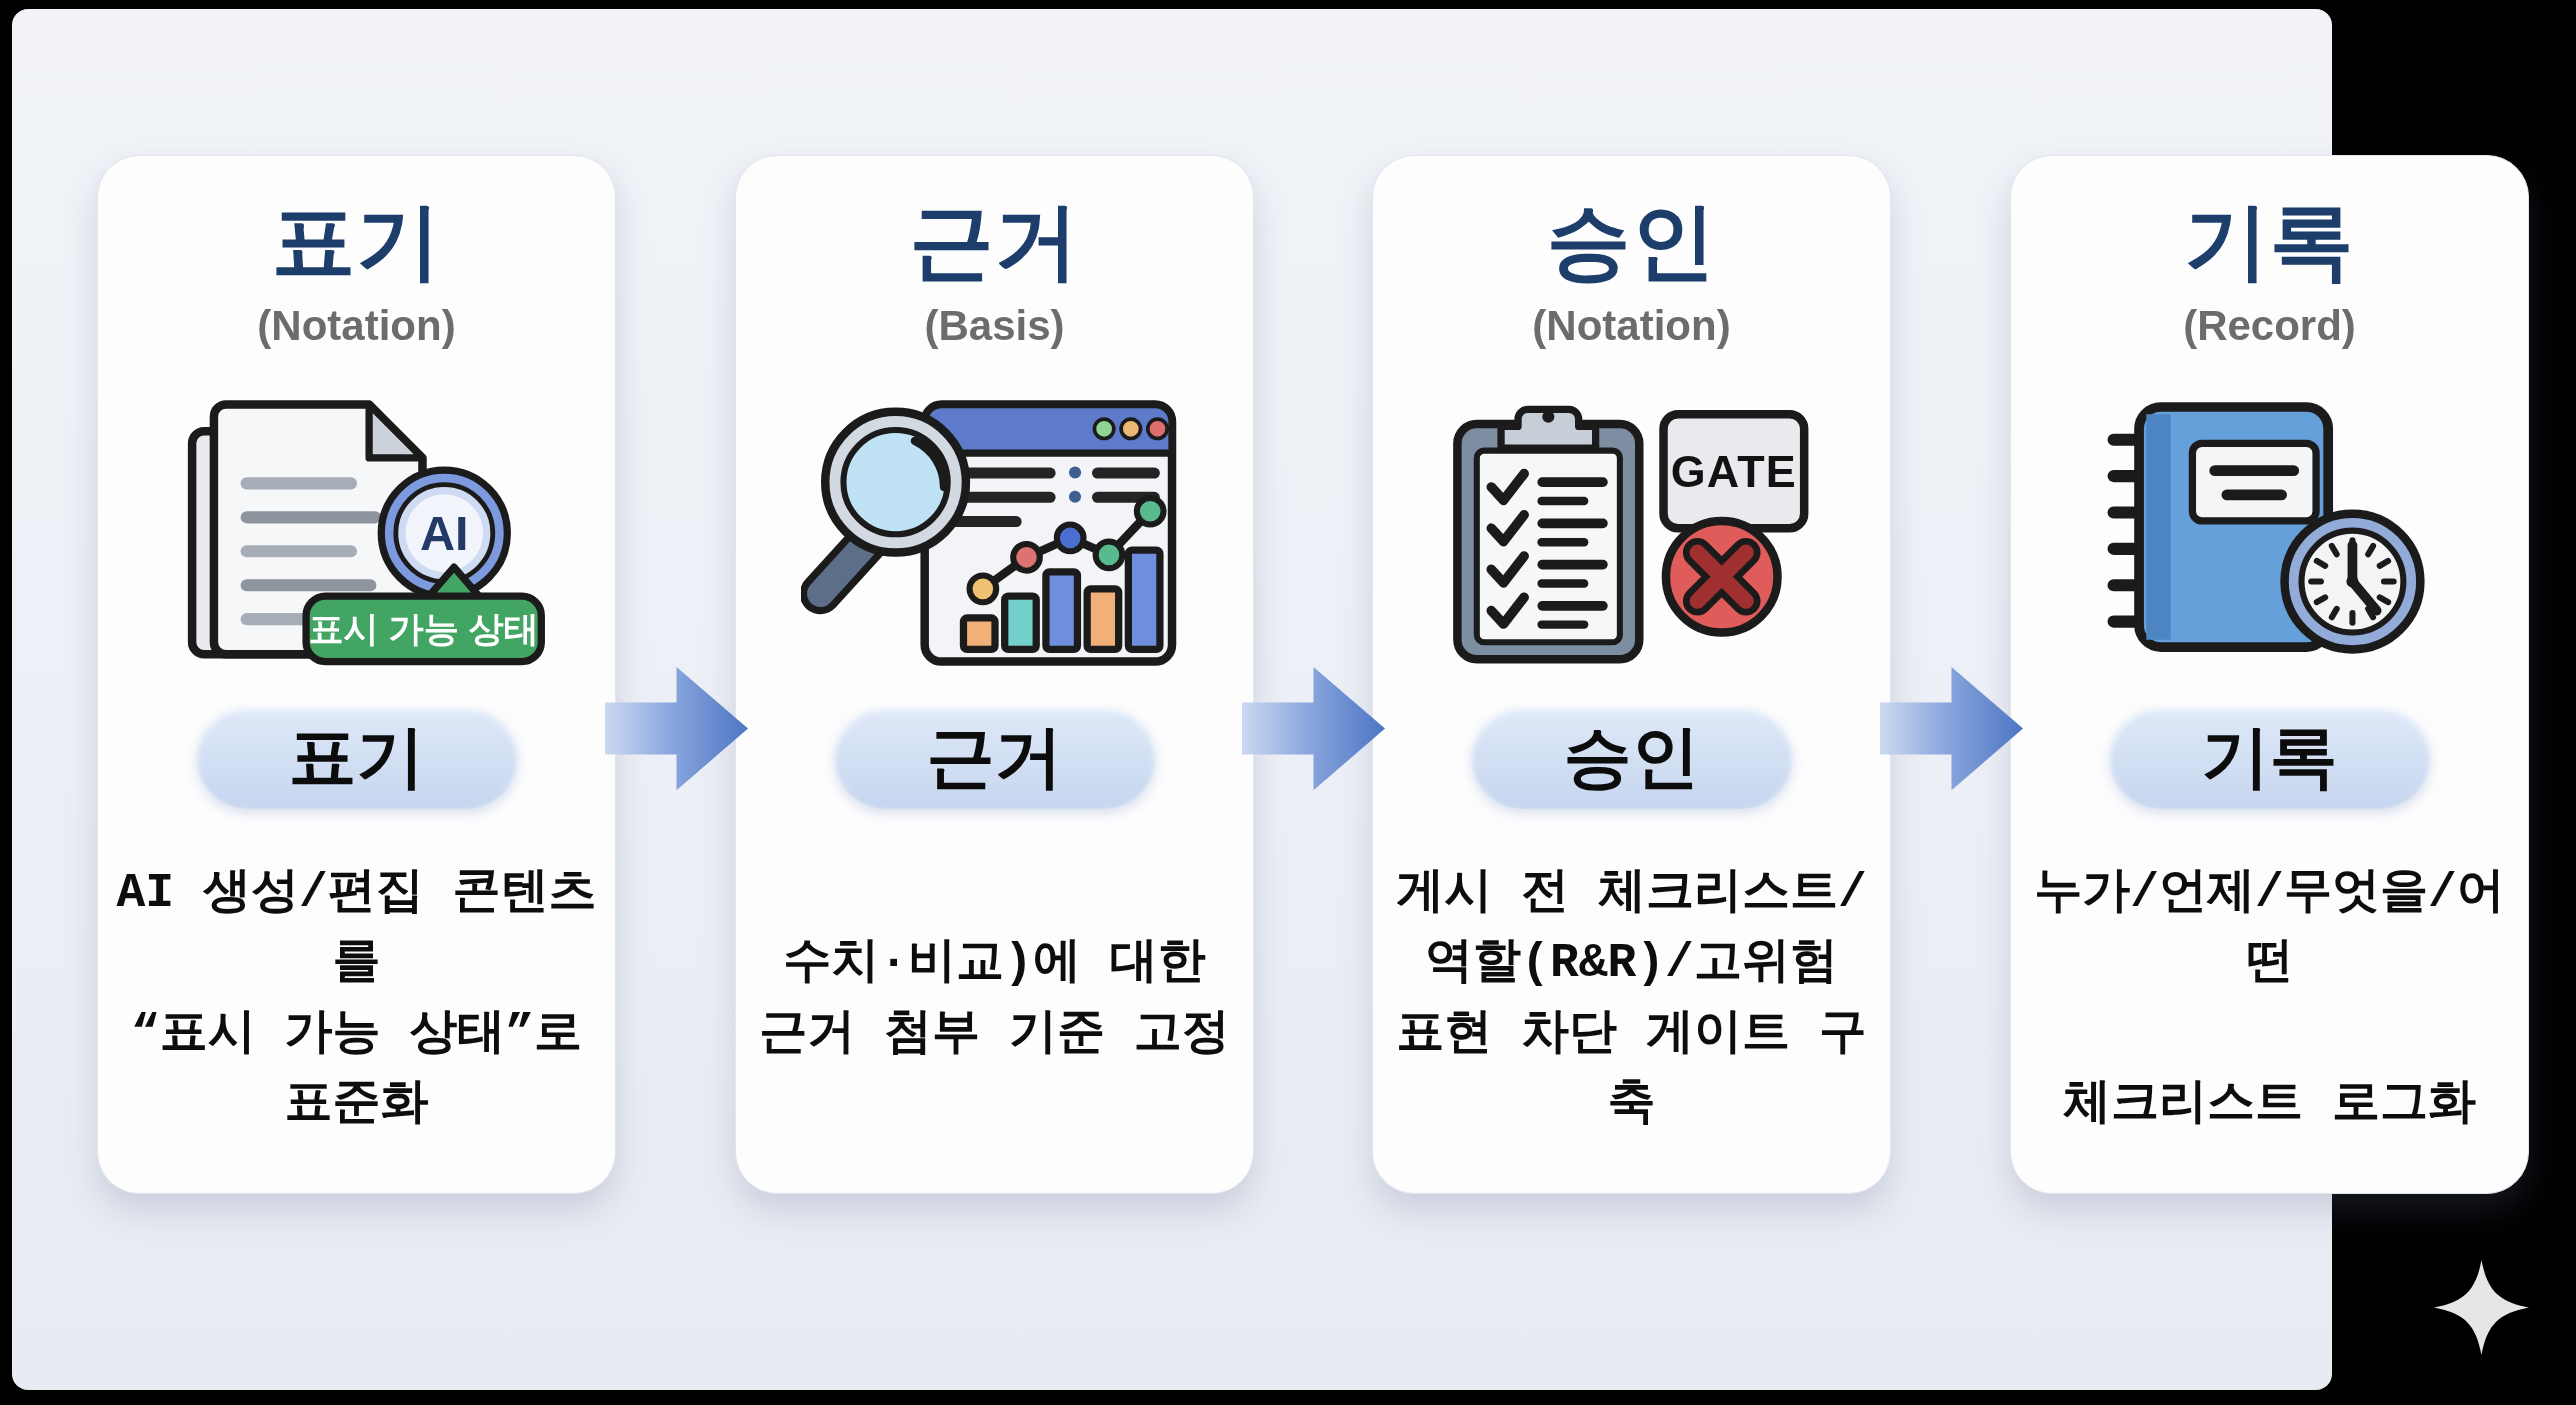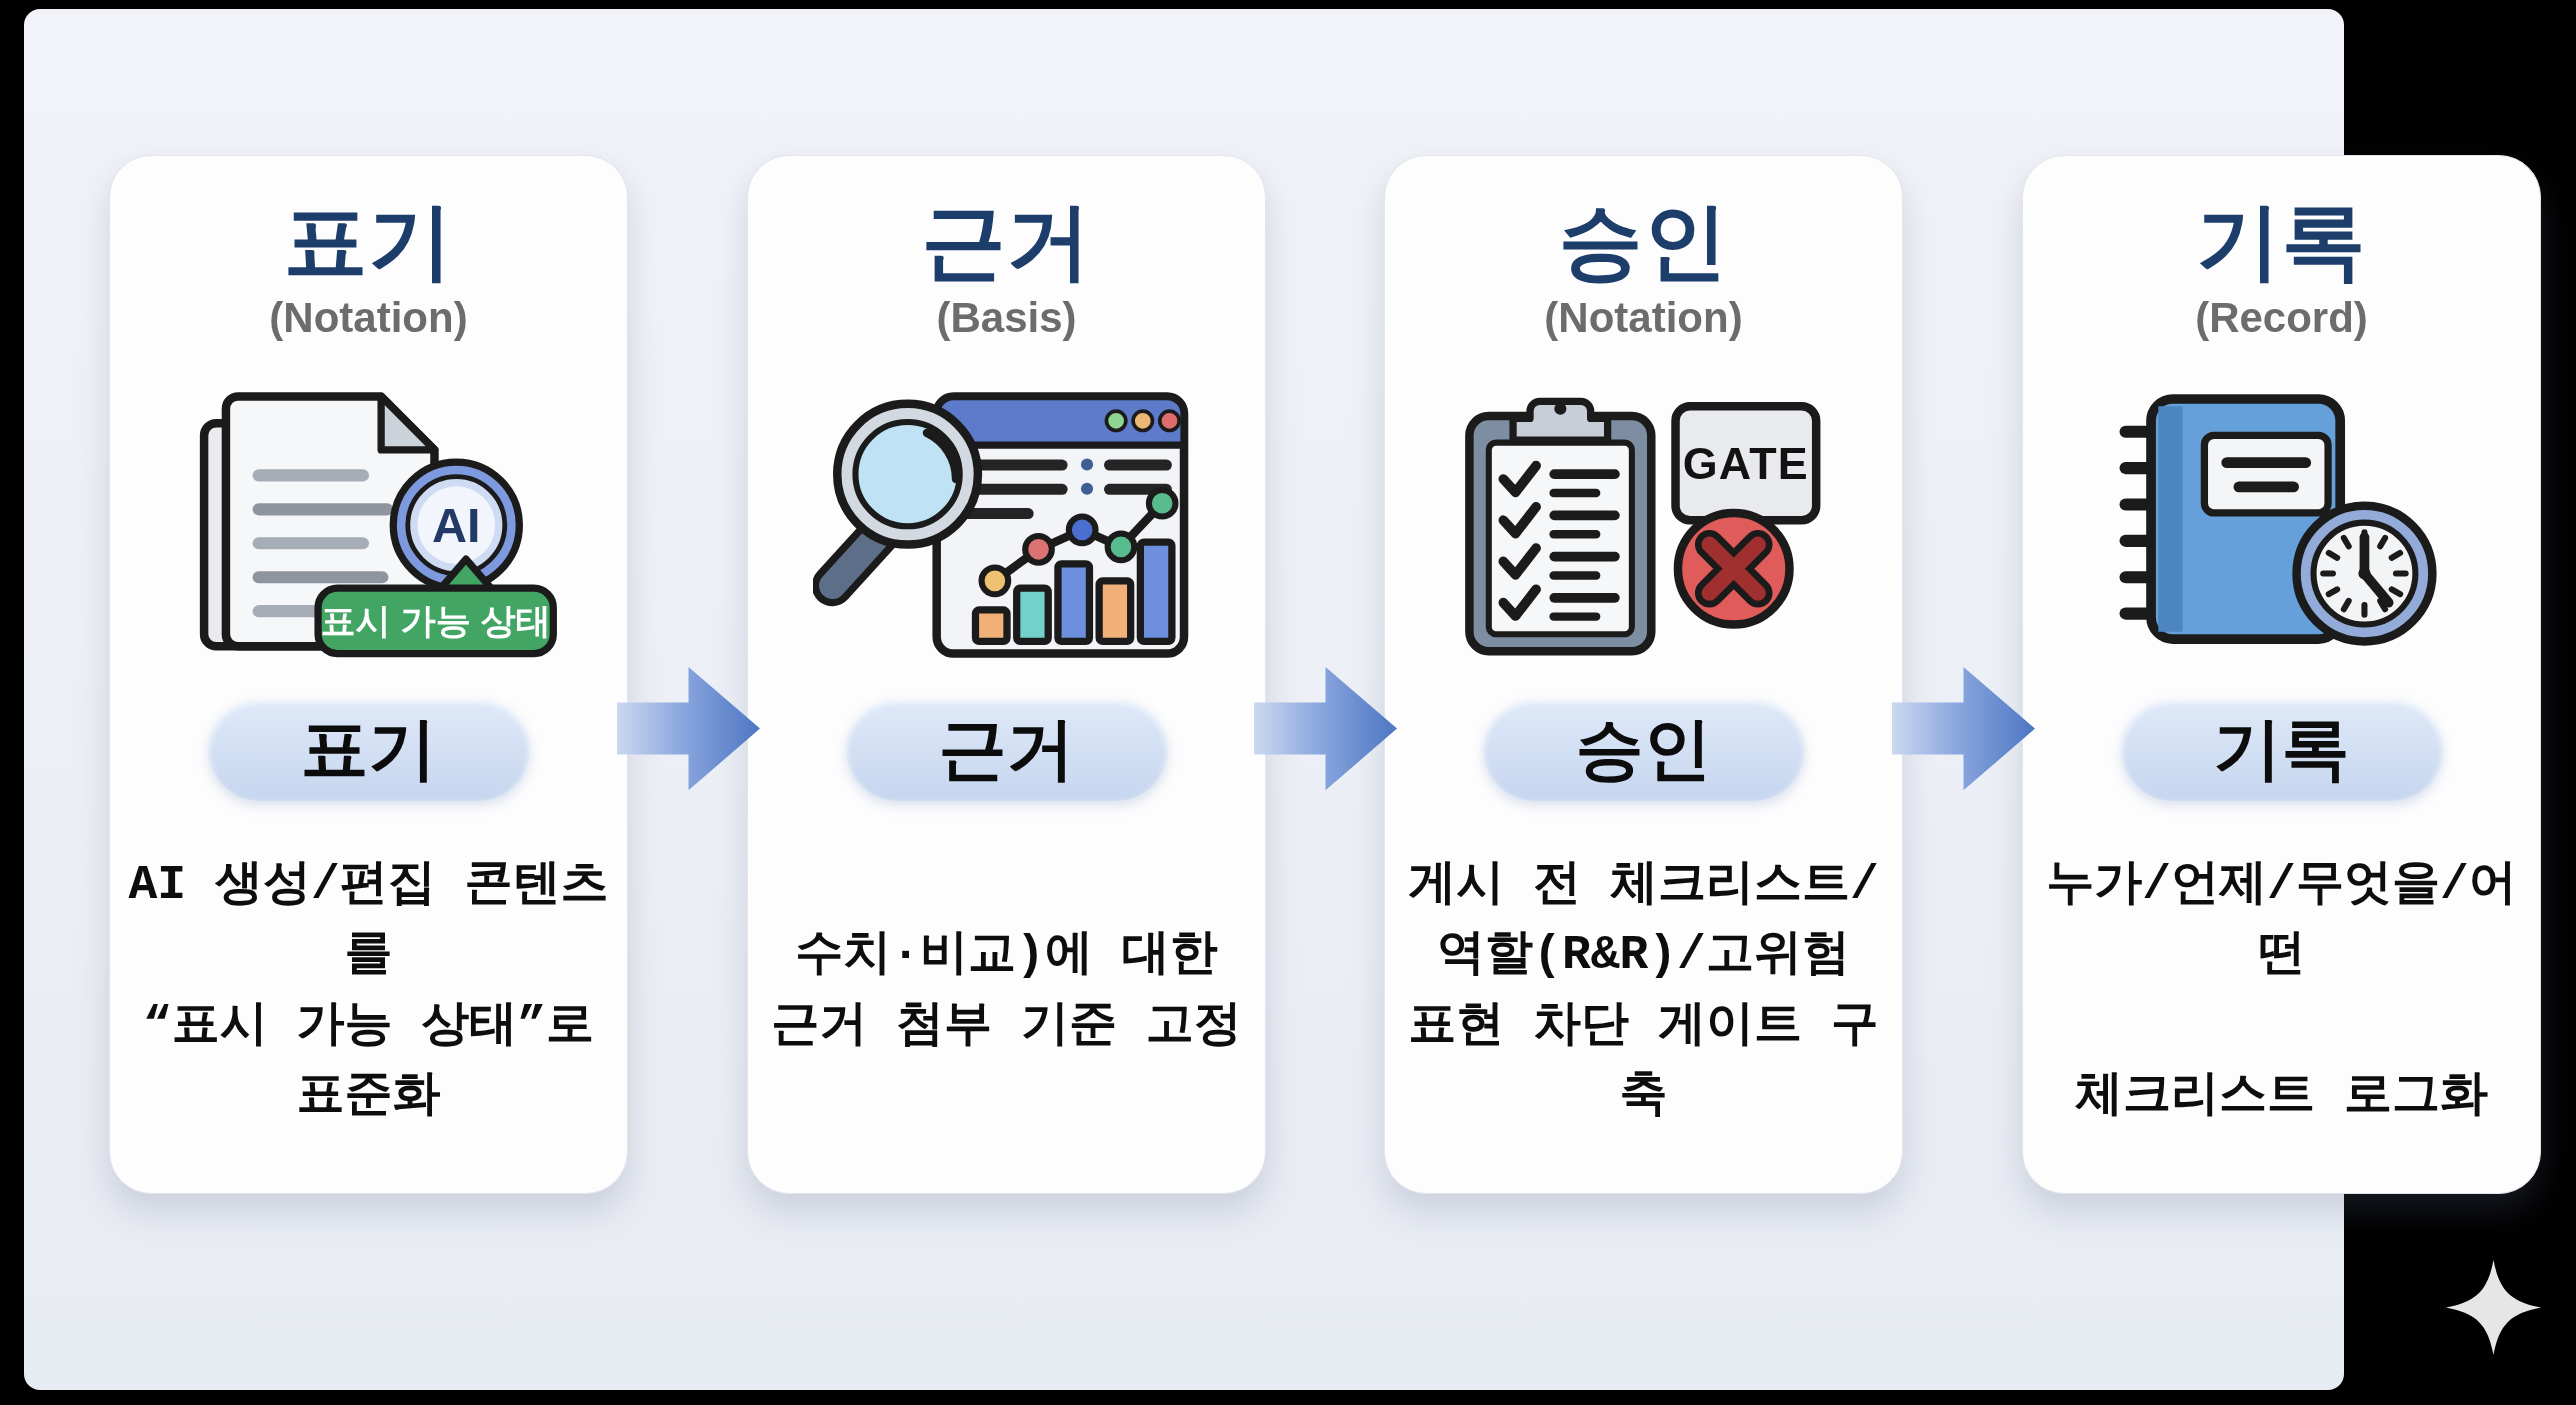--- a/index.html
+++ b/index.html
@@ -3,38 +3,38 @@
 <meta charset="utf-8">
 <style>
   html,body{margin:0;padding:0;}
   body{
     width:2576px;height:1405px;
     background:#000;
     font-family:"Liberation Sans", sans-serif;
     position:relative;overflow:hidden;
   }
   .canvas{
-    position:absolute;left:24px;top:9.1px;width:2320px;height:1381px;
+    position:absolute;left:12px;top:9.1px;width:2320px;height:1381px;
     background:linear-gradient(180deg,#f1f3f8 0%,#eceff5 55%,#e7ebf2 100%);
     border-radius:16px;
   }
   .card{
     position:absolute;top:146px;width:519px;height:1039px;
     background:#fdfdfe;
     border:1.8px solid #e2e5ee;
     border-radius:42px;
     box-shadow:0 16.5px 33px rgba(96,106,140,.22);
     display:flex;flex-direction:column;align-items:center;
     box-sizing:border-box;padding-top:37px;
   }
   .card-title{
     margin:0;font-size:84px;font-weight:800;color:#1d3e6b;line-height:1.15;letter-spacing:0.9px;
   }
   .card-subtitle{
-    font-size:42px;color:#6c6c6c;font-weight:600;margin-top:4px;
+    font-size:42px;color:#6c6c6c;font-weight:600;margin-top:12px;
   }
   .icon-wrap{
     margin-top:40px;height:295px;display:flex;align-items:flex-start;justify-content:center;
   }
   .pill{
     margin-top:22px;width:322px;height:102px;border-radius:55px;
     background:linear-gradient(180deg,#dfe9f8 0%,#c6d6ef 100%);
     display:flex;align-items:center;justify-content:center;
     box-shadow:inset 0 2.7px 7.3px rgba(255,255,255,.9), 0 4.6px 11px rgba(130,150,190,.28);
   }

